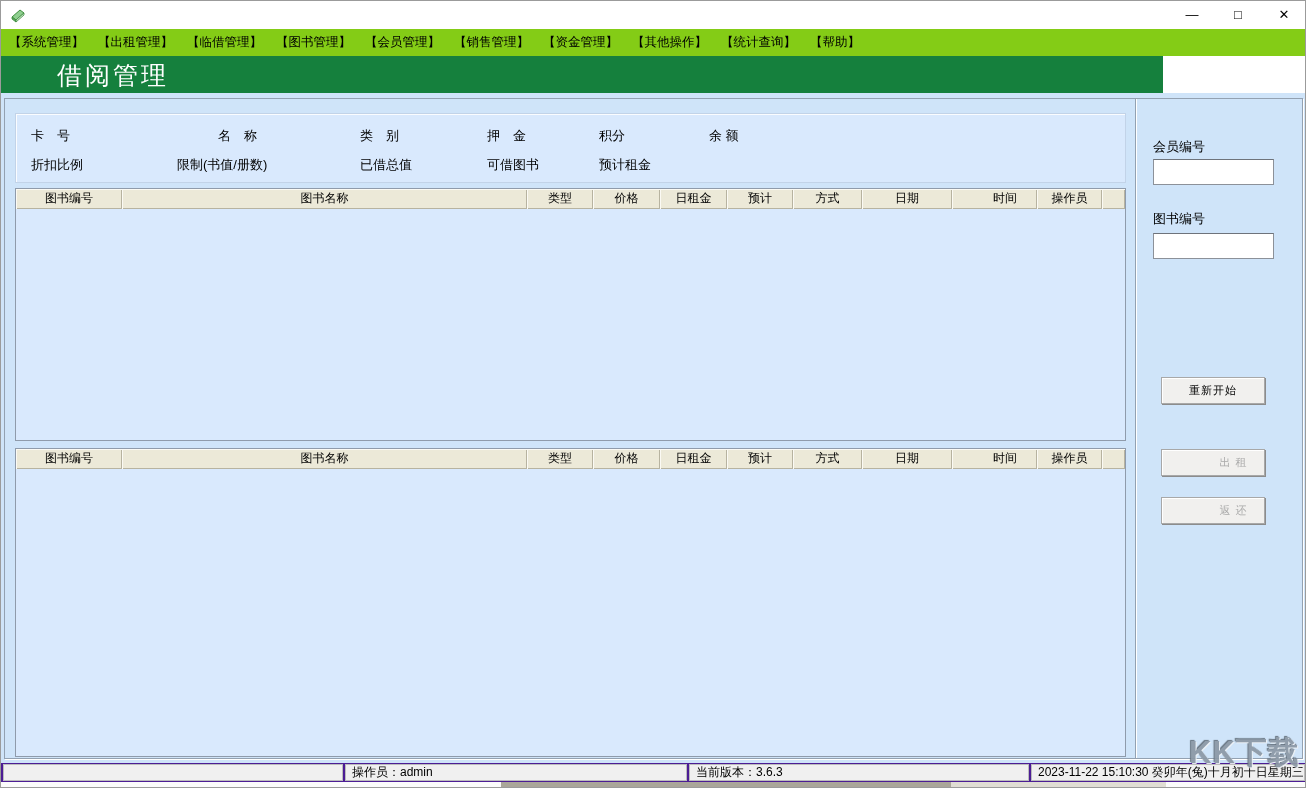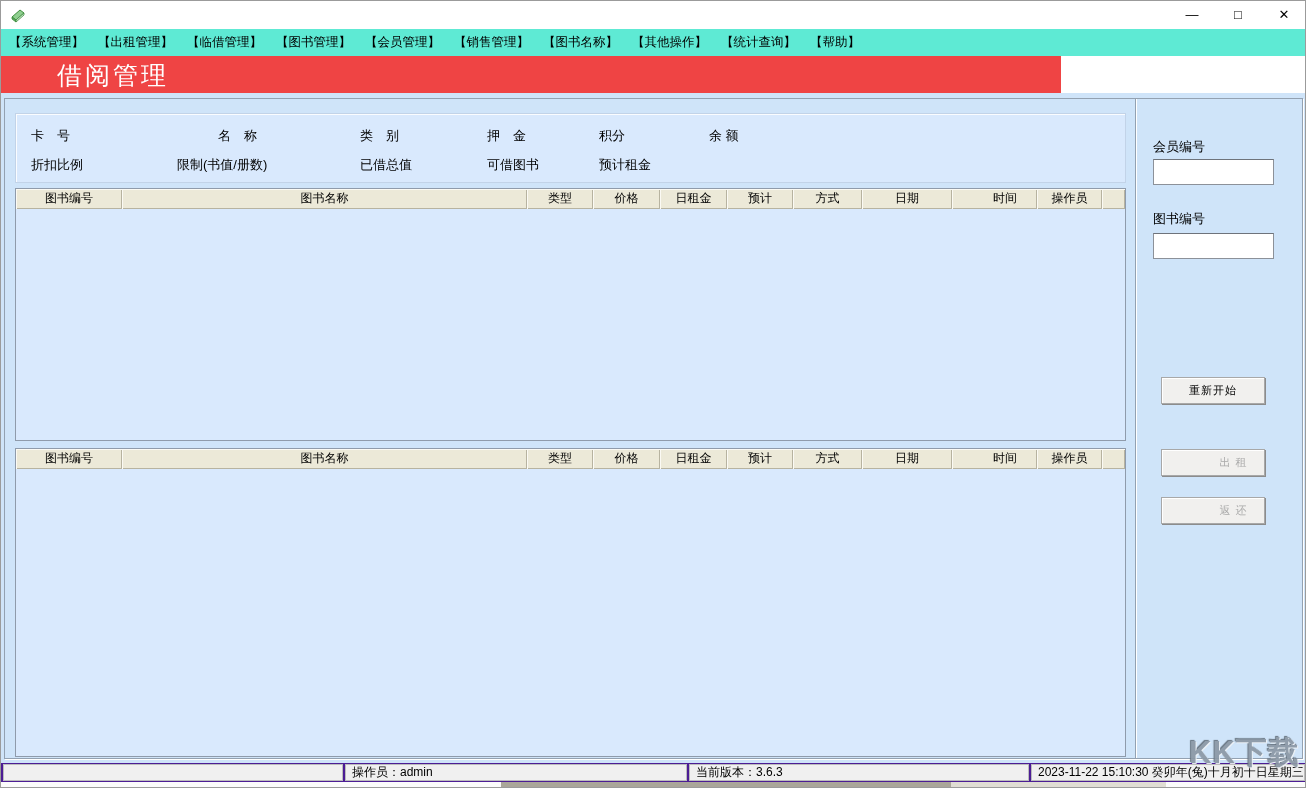--- a/index.html
+++ b/index.html
@@ -8,27 +8,27 @@
          background:#ffffff; border:1px solid #9b9b9b; }
   .abs { position:absolute; }
 
   
   .titlebar { left:0; top:0; width:1306px; height:28px; background:#ffffff; }
   .app-icon { left:8px; top:5px; width:18px; height:18px; }
   .winbtn { top:0; width:30px; height:28px; text-align:center; line-height:28px;
             font-size:13px; color:#000; cursor:default; }
 
   
-  .menubar { left:0; top:28px; width:1306px; height:27px; background:#5eead4;
+  .menubar { left:0; top:28px; width:1306px; height:27px; background:#84cc16;
              display:flex; align-items:center; padding-left:8px; gap:14px;
              font-size:12.5px; color:#000; white-space:nowrap; }
   .menubar span { cursor:default; }
 
   
-  .banner { left:0; top:55px; width:1060px; height:37px; background:#ef4444; }
+  .banner { left:0; top:55px; width:1162px; height:37px; background:#15803d; }
   .banner-title { left:56px; top:3px; font-family:"DejaVu Serif","Liberation Serif",serif;
                   font-size:25px; color:#ffffff; letter-spacing:3px; }
 
   
   .content { left:0; top:92px; width:1306px; height:670px; background:#cfe4f9; }
   .main-frame { left:3px; top:5px; width:1299px; height:661px;
                 border:1px solid #93a1b1; box-shadow:1px 1px 0 #ffffff; }
   .v-divider { left:1134px; top:6px; height:659px; width:1px;
                background:#93a1b1; box-shadow:1px 0 0 #ffffff; }
 
@@ -95,21 +95,21 @@
   <div class="abs winbtn" style="left:1268px;">✕</div>
 </div>
 
 <div class="abs menubar">
   <span>【系统管理】</span>
   <span>【出租管理】</span>
   <span>【临借管理】</span>
   <span>【图书管理】</span>
   <span>【会员管理】</span>
   <span>【销售管理】</span>
-  <span>【图书名称】</span>
+  <span>【资金管理】</span>
   <span>【其他操作】</span>
   <span>【统计查询】</span>
   <span>【帮助】</span>
 </div>
 
 <div class="abs banner">
   <div class="abs banner-title">借阅管理</div>
 </div>
 
 <div class="abs content">

